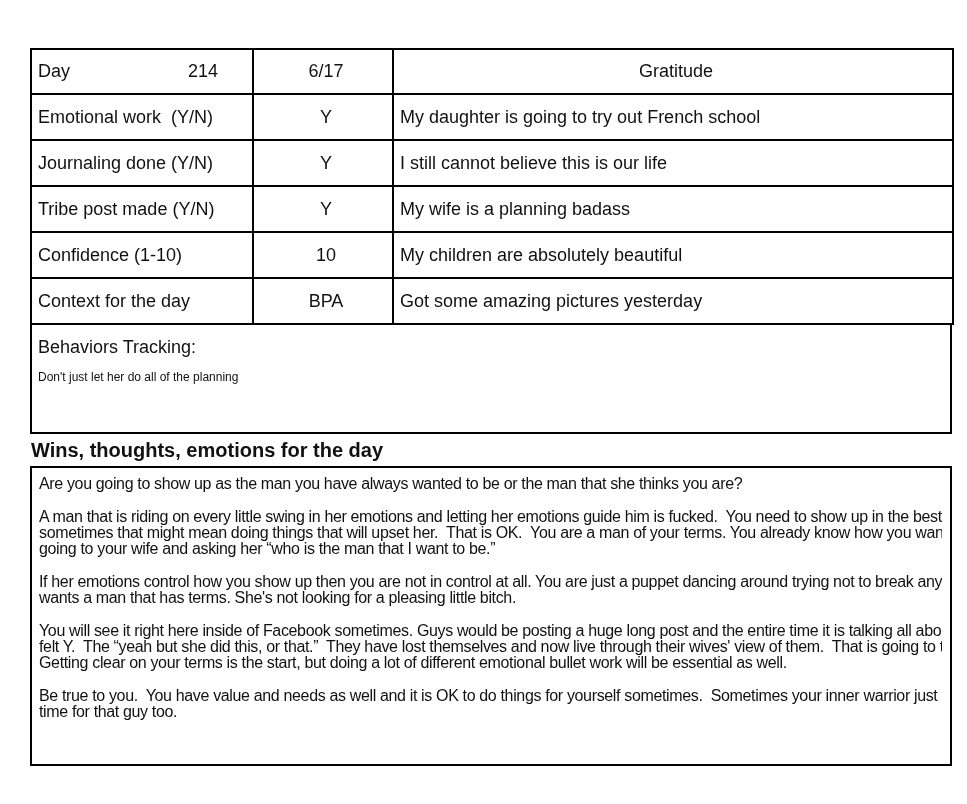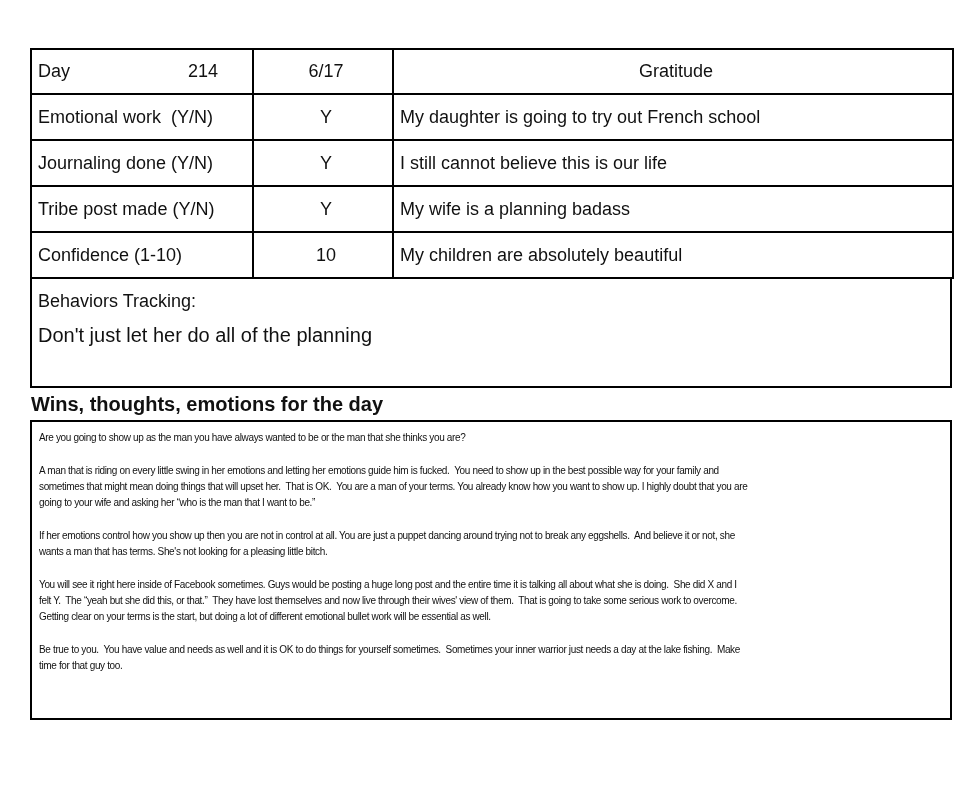--- a/index.html
+++ b/index.html
@@ -33,37 +33,37 @@
 
   
   .behaviors{
     box-sizing:border-box;
     border:2px solid #000;
     margin-top:-2px;
     height:111px;
     padding:12px 10px 0 6px;
   }
   .behaviors-title{font-size:18px;font-weight:normal;}
-  .behaviors-note{font-size:20px;margin-top:12px;}
+  .behaviors-note{font-size:12px;margin-top:12px;}
 
   
   .wins-heading{
     font-size:20px;font-weight:bold;
     margin:4px 0 4px 1px;line-height:24px;
   }
   .wins-box{
     box-sizing:border-box;
     border:2px solid #000;
     height:300px;
     padding:8px 8px 0 7px;
     overflow:hidden;
   }
   .body-par{
     white-space:pre;
-    font-size:10px;
+    font-size:16px;
     letter-spacing:-0.35px;
     line-height:16px;
     margin:0 0 17px 0;
     overflow:hidden;
   }
 </style>
 </head>
 <body>
 
 <div class="page">
@@ -99,20 +99,25 @@
       <tr class="row">
         <td class="c-label"><span>Tribe post made (Y/N)</span></td>
         <td class="c-value">Y</td>
         <td class="c-grat">My wife is a planning badass</td>
       </tr>
       <tr class="row">
         <td class="c-label"><span>Confidence (1-10)</span></td>
         <td class="c-value">10</td>
         <td class="c-grat">My children are absolutely beautiful</td>
       </tr>
+      <tr class="row">
+        <td class="c-label"><span>Context for the day</span></td>
+        <td class="c-value">BPA</td>
+        <td class="c-grat">Got some amazing pictures yesterday</td>
+      </tr>
     </tbody>
       </table>
 
     <div class="behaviors">
       <div class="behaviors-title">Behaviors Tracking:</div>
       <div class="behaviors-note">Don't just let her do all of the planning</div>
     </div>
 
     <div class="wins-heading">Wins, thoughts, emotions for the day</div>
 

